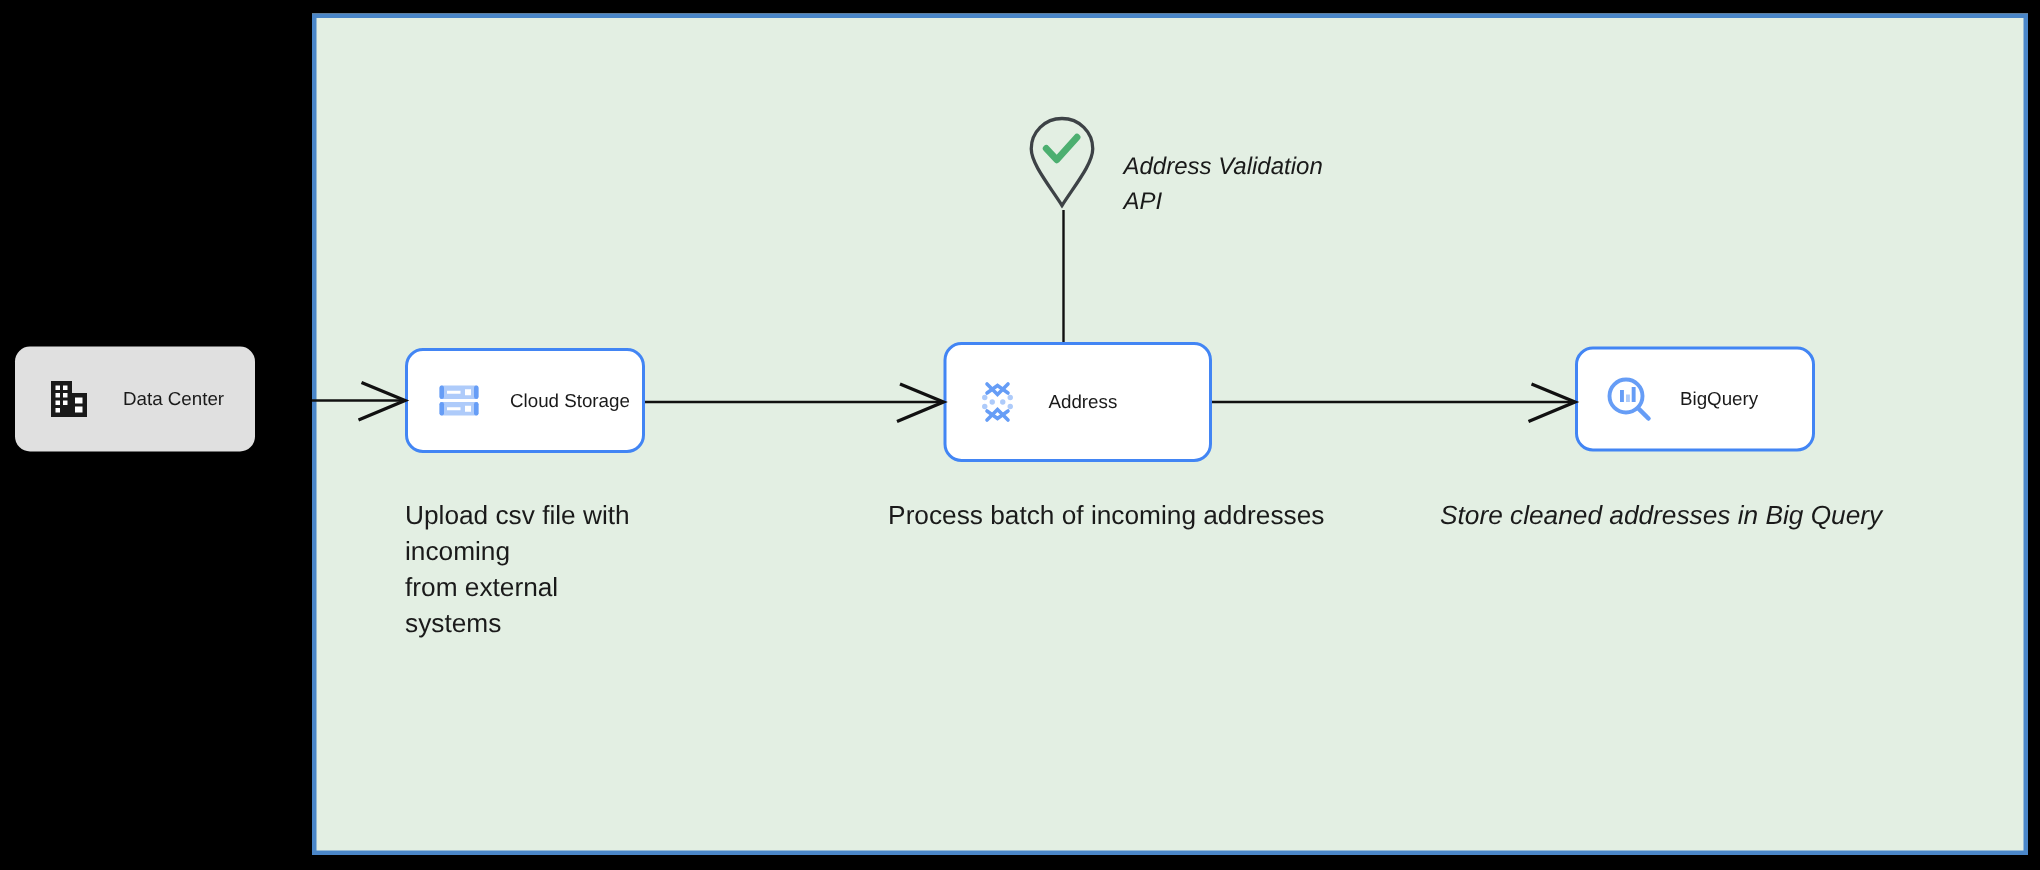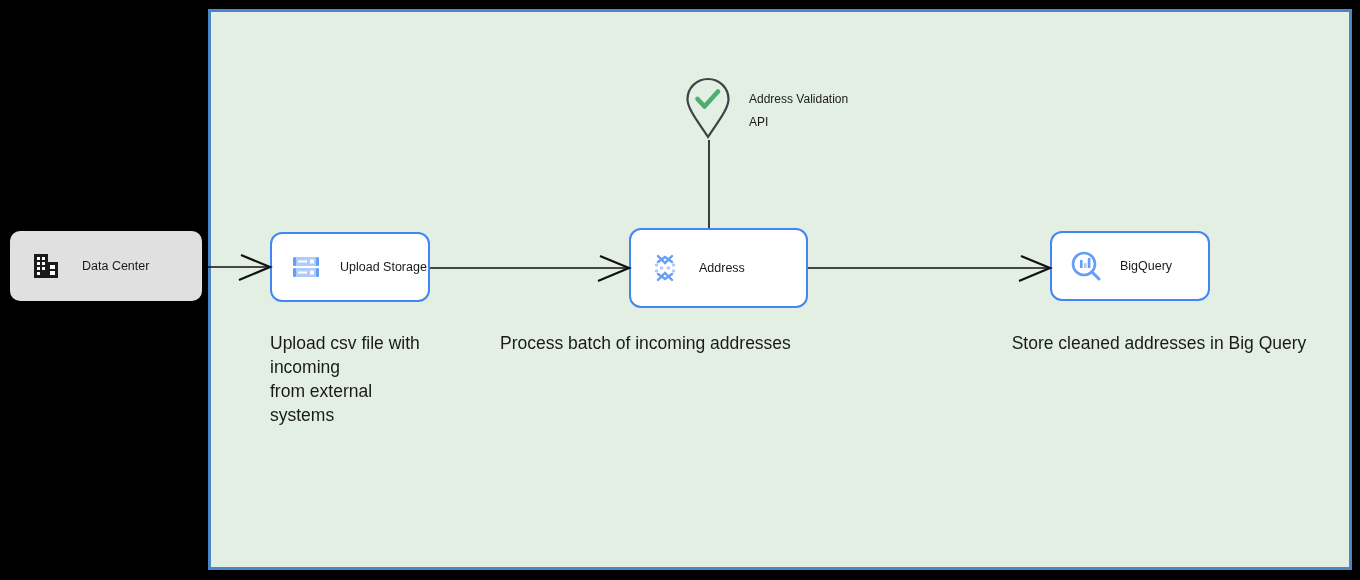--- a/index.html
+++ b/index.html
@@ -33,21 +33,21 @@
     background: #e3efe3;
     border: 3px solid #4a86c8;
     box-sizing: border-box;
   }
 
   
   .datacenter-box {
     position: absolute;
     left: 10px;
     top: 231px;
-    width: 192px;
+    width: 160px;
     height: 70px;
     background: #e0e0e0;
     border-radius: 10px;
     display: flex;
     align-items: center;
     box-sizing: border-box;
     padding-left: 20px;
   }
   .datacenter-label {
     font-size: 12.5px;
@@ -103,53 +103,55 @@
   .pin-wrap {
     position: absolute;
     left: 684px;
     top: 76px;
     width: 48px;
     height: 64px;
   }
   .api-label {
     position: absolute;
     left: 749px;
-    top: 88px;
+    top: 100px;
     width: 220px;
-    font-size: 12px;
+    font-size: 16px;
     line-height: 23px;
     color: #1a1a1a;
     white-space: pre-line;
+    font-style: italic;
   }
 
   
   .caption {
     position: absolute;
     font-size: 17.5px;
     line-height: 24px;
     color: #1a1a1a;
     white-space: pre-line;
   }
   #caption-storage {
     left: 270px;
     top: 331px;
     width: 220px;
     text-align: left;
   }
   #caption-dataflow {
     left: 500px;
     top: 331px;
     width: 475px;
-    text-align: left;
+    text-align: center;
   }
   #caption-bigquery {
     left: 960px;
     top: 331px;
     width: 398px;
-    text-align: center;
+    text-align: left;
+    font-style: italic;
   }
 
   
   #connectors {
     position: absolute;
     left: 0;
     top: 0;
     width: 1360px;
     height: 580px;
     pointer-events: none;
@@ -200,21 +202,21 @@
         <rect x="3" y="6" width="3" height="9" rx="1.5" fill="#669df6"></rect>
         <rect x="26" y="6" width="3" height="9" rx="1.5" fill="#669df6"></rect>
         <rect x="3" y="17" width="3" height="9" rx="1.5" fill="#669df6"></rect>
         <rect x="26" y="17" width="3" height="9" rx="1.5" fill="#669df6"></rect>
         <rect x="8" y="9.5" width="9" height="2" fill="#ffffff"></rect>
         <rect x="8" y="20.5" width="9" height="2" fill="#ffffff"></rect>
         <rect x="20" y="8.5" width="4" height="4" fill="#ffffff"></rect>
         <rect x="20" y="19.5" width="4" height="4" fill="#ffffff"></rect>
       </svg>
     </span>
-    <span class="node-label">Upload Storage</span>
+    <span class="node-label">Cloud Storage</span>
   </div>
 
   <div class="node" id="node-dataflow">
     <span class="node-icon">
       <svg width="32" height="32" viewBox="0 0 32 32">
         <g fill="none" stroke="#669df6" stroke-width="2.4" stroke-linecap="round">
           <path d="M9 4 L16 11 L23 4"></path>
           <path d="M9 10 L16 5 L23 10"></path>
           <path d="M9 28 L16 21 L23 28"></path>
           <path d="M9 22 L16 27 L23 22"></path>

